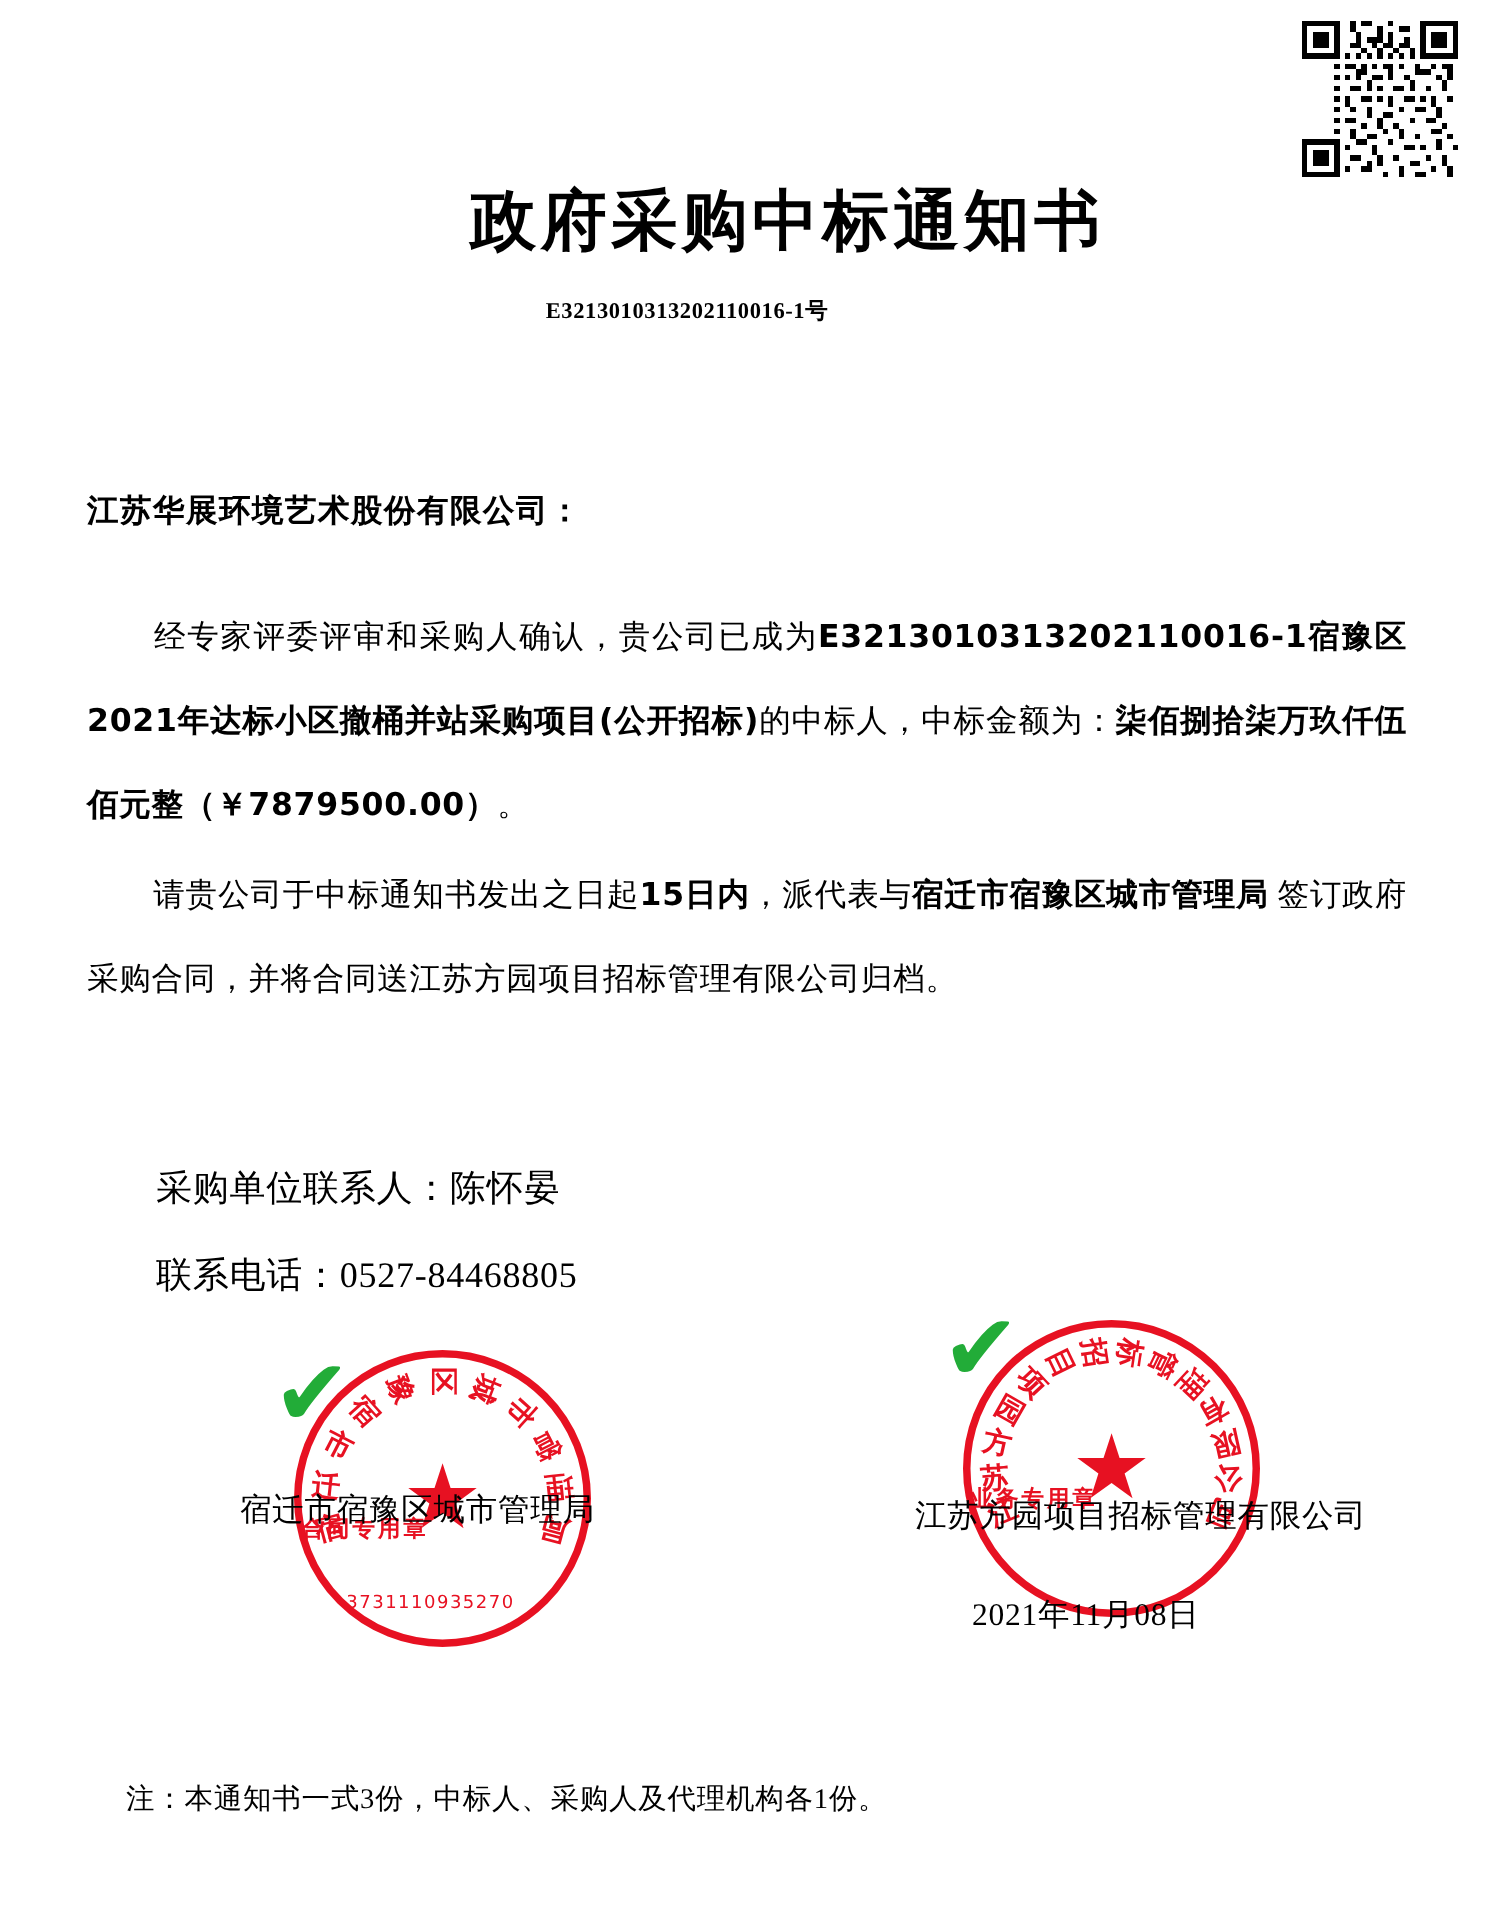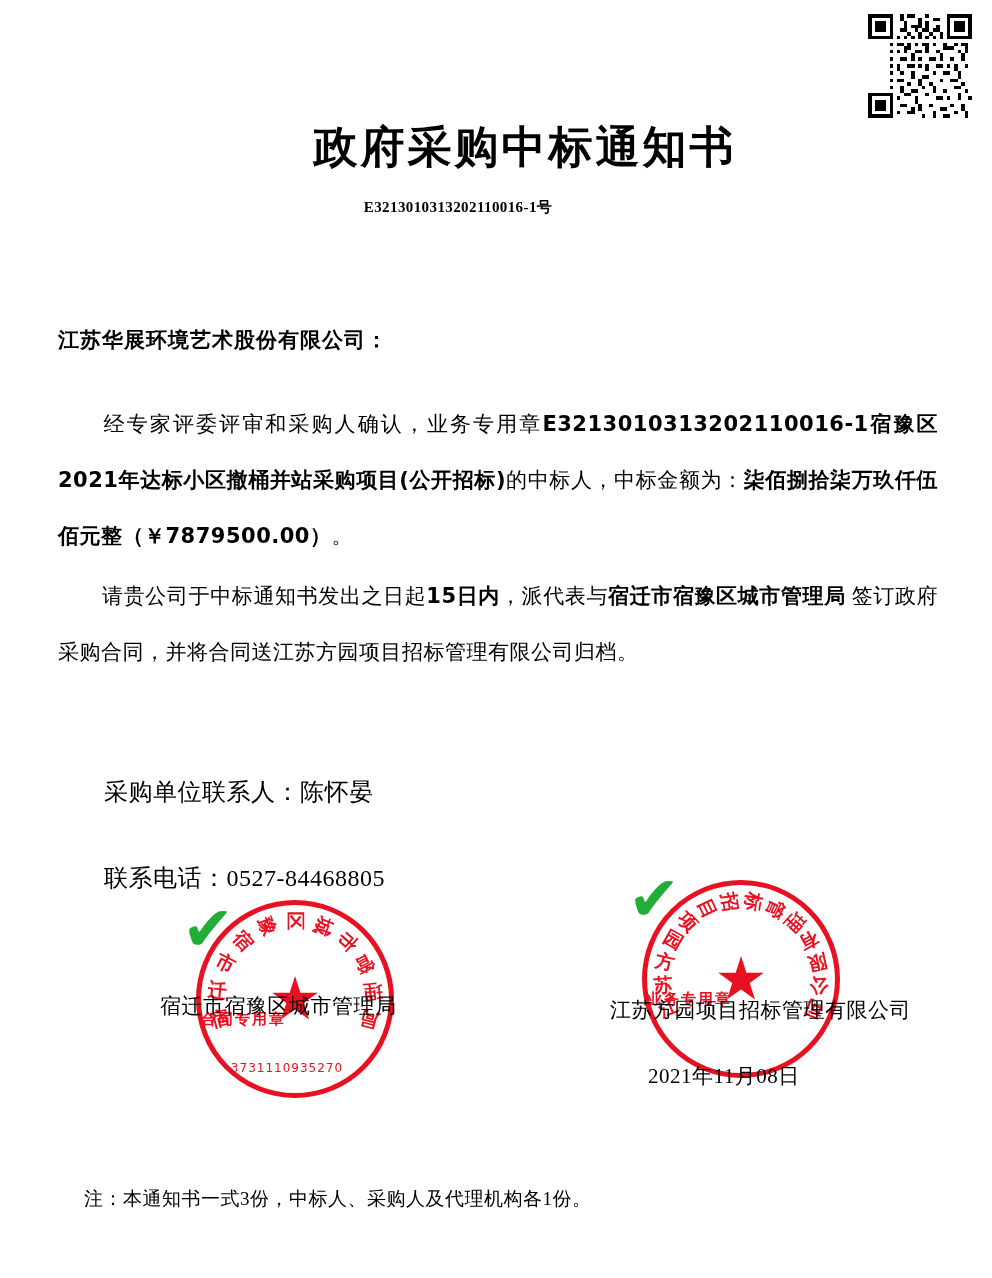--- a/index.html
+++ b/index.html
@@ -82,21 +82,21 @@
   }
 
   .contact {
     position: absolute;
     left: 104px;
     font-size: 24px;
     font-family: "Liberation Serif", "DejaVu Serif", serif;
     letter-spacing: 0.5px;
   }
   .contact.c1 { top: 776px; }
-  .contact.c2 { top: 834px; margin-top: 28px; }
+  .contact.c2 { top: 834px; }
 
   
   .sig {
     position: absolute;
     font-size: 21px;
     font-family: "Liberation Serif", "DejaVu Serif", serif;
     letter-spacing: 0.5px;
   }
   .sig-left  { top: 992px; left: 160px; }
   .sig-right { top: 992px; left: 610px; width: 310px; line-height: 36px; }
@@ -320,21 +320,21 @@
     </g>
   </svg>
 </div>
 
 <div class="title">政府采购中标通知书</div>
 <div class="doc-no">E3213010313202110016-1号</div>
 
 <div class="recipient">江苏华展环境艺术股份有限公司：</div>
 
 <div class="para p1">
-  <span class="indent"></span><span>经专家评委评审和采购人确认，业务专用章</span><span class="b">E3213010313202110016-1</span><span class="b">宿豫区2021年达标小区撤桶并站采购项目(公开招标)</span><span>的中标人，中标金额为：</span><span class="b">柒佰捌拾柒万玖仟伍佰元整</span><span class="b">（￥7879500.00）</span><span>。</span>
+  <span class="indent"></span><span>经专家评委评审和采购人确认，贵公司已成为</span><span class="b">E3213010313202110016-1</span><span class="b">宿豫区2021年达标小区撤桶并站采购项目(公开招标)</span><span>的中标人，中标金额为：</span><span class="b">柒佰捌拾柒万玖仟伍佰元整</span><span class="b">（￥7879500.00）</span><span>。</span>
 </div>
 
 <div class="para p2">
   <span class="indent"></span><span>请贵公司于中标通知书发出之日起</span><span class="b">15日内</span><span>，派代表与</span><span class="b">宿迁市宿豫区城市管理局</span><span> 签订政府采购合同，并将合同送</span><span>江苏方园项目招标管理有限公司</span><span>归档。</span>
 </div>
 
 <div class="contact c1">采购单位联系人：陈怀晏</div>
 <div class="contact c2">联系电话：0527-84468805</div>
 
 <div class="seal" id="seal-left">

